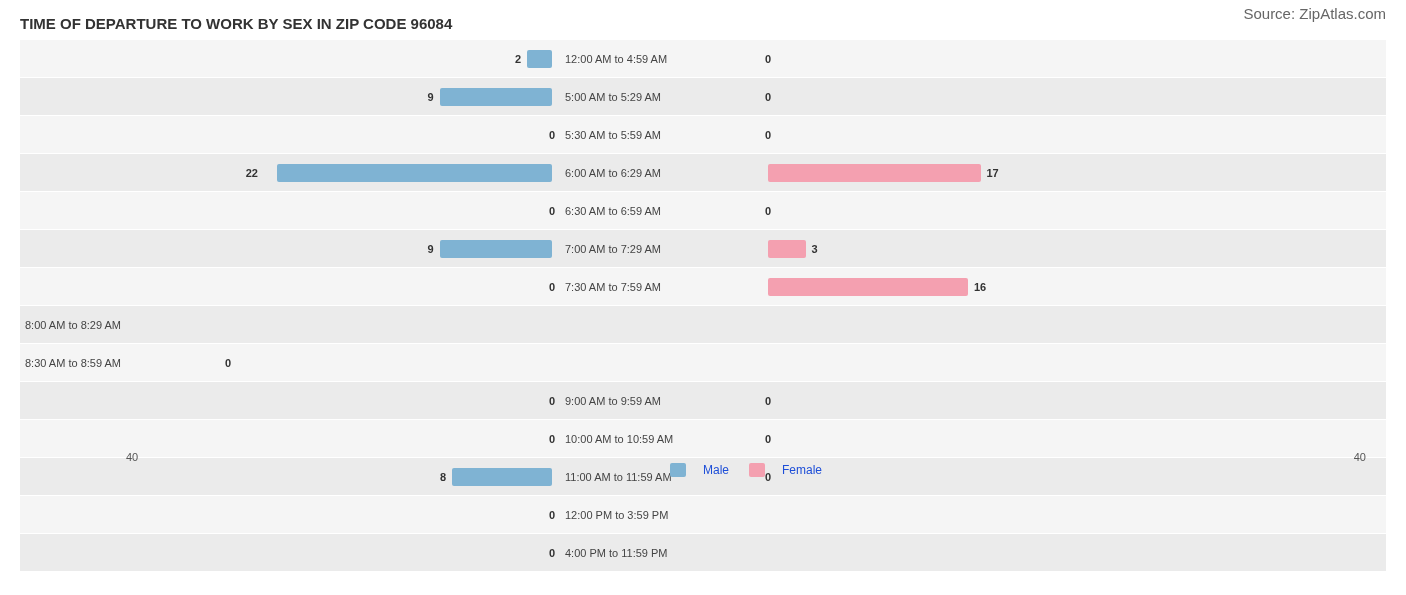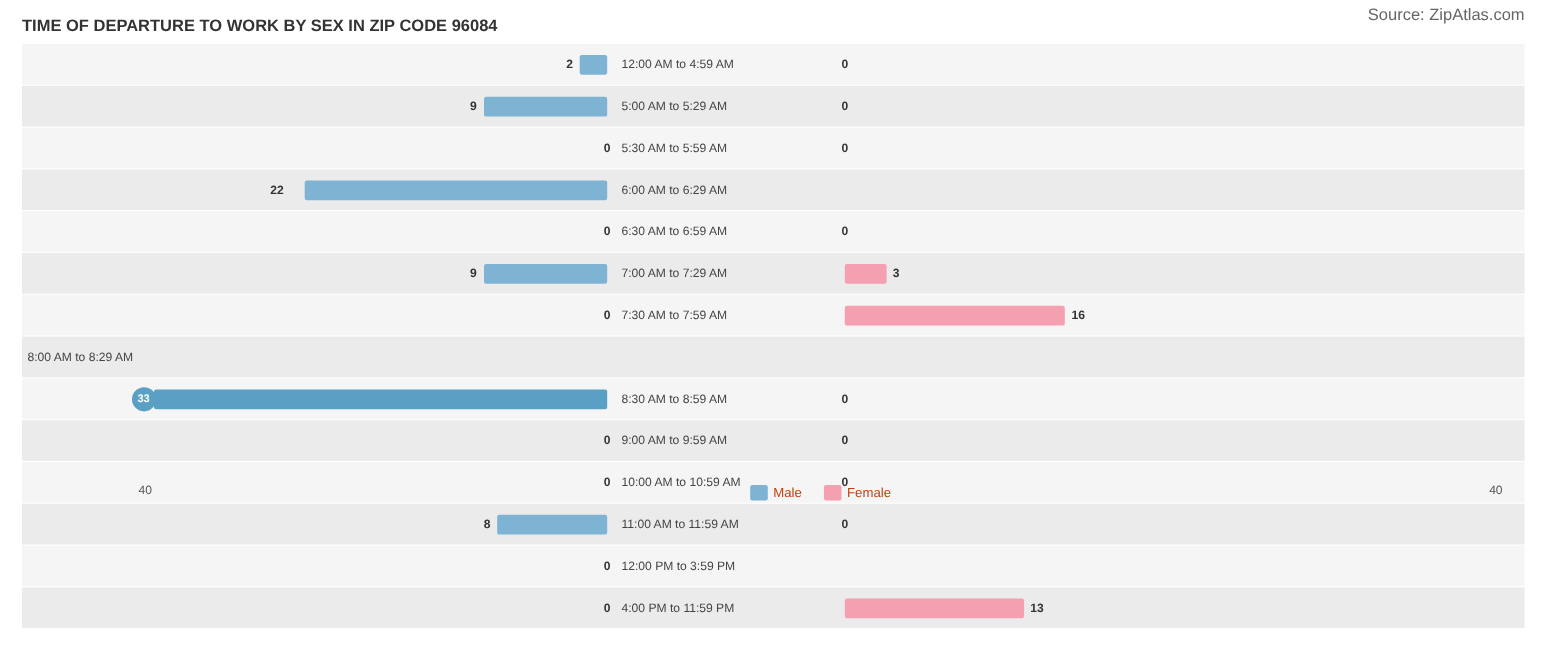--- a/index.html
+++ b/index.html
@@ -109,23 +109,24 @@
     .legend {
       display: flex;
       justify-content: center;
       align-items: center;
       gap: 20px;
       margin-top: 5px;
     }
     .legend-item {
       display: flex;
       align-items: center;
-      gap: 5px;
+      gap: 17px;
       font-size: 12px;
-      color: #c2410c;
+      color: #1d4ed8;
+      margin-top: 22px;
     }
     .legend-box {
       width: 16px;
       height: 14px;
       border-radius: 2px;
     }
     .bottom-area {
       display: flex;
       align-items: center;
       margin-top: 3px;
@@ -170,20 +171,24 @@
       <div class="right-section">
             <span style="position: absolute; left: 5px; font-size: 11px; color: rgb(51, 51, 51); font-weight: bold;">0</span>
           </div>
     </div>
         <div class="bar-row">
       <div class="left-section">
             <div class="male-bar" style="width: 275px;"></div>
             <span style="position: absolute; right: 302px; font-size: 11px; color: rgb(51, 51, 51); font-weight: bold;">22</span>
           </div>
       <div class="label-center">6:00 AM to 6:29 AM</div>
+      <div class="right-section">
+            <div class="female-bar" style="width: 212.5px;"></div>
+            <span style="position: absolute; left: 226.5px; font-size: 11px; color: rgb(51, 51, 51); font-weight: bold;">17</span>
+          </div>
     </div>
         <div class="bar-row">
       <div class="left-section">
             <span style="position: absolute; right: 5px; font-size: 11px; color: rgb(51, 51, 51); font-weight: bold;">0</span>
           </div>
       <div class="label-center">6:30 AM to 6:59 AM</div>
       <div class="right-section">
             <span style="position: absolute; left: 5px; font-size: 11px; color: rgb(51, 51, 51); font-weight: bold;">0</span>
           </div>
     </div>
@@ -205,24 +210,20 @@
       <div class="label-center">7:30 AM to 7:59 AM</div>
       <div class="right-section">
             <div class="female-bar" style="width: 200px;"></div>
             <span style="position: absolute; left: 214px; font-size: 11px; color: rgb(51, 51, 51); font-weight: bold;">16</span>
           </div>
     </div>
         <div class="bar-row">
       <div class="label-center">8:00 AM to 8:29 AM</div>
     </div>
         <div class="bar-row">
-      <div class="left-section">
-            <div class="male-bar" style="width: 412.5px; background: rgb(90, 159, 196);"></div>
-            <span style="position: absolute; right: 418.5px; background: rgb(90, 159, 196); color: white; border-radius: 50%; width: 22px; height: 22px; display: flex; align-items: center; justify-content: center; font-size: 10px; font-weight: bold;">33</span>
-          </div>
       <div class="label-center">8:30 AM to 8:59 AM</div>
       <div class="right-section">
             <span style="position: absolute; left: 5px; font-size: 11px; color: rgb(51, 51, 51); font-weight: bold;">0</span>
           </div>
     </div>
         <div class="bar-row">
       <div class="left-section">
             <span style="position: absolute; right: 5px; font-size: 11px; color: rgb(51, 51, 51); font-weight: bold;">0</span>
           </div>
       <div class="label-center">9:00 AM to 9:59 AM</div>
@@ -253,24 +254,20 @@
       <div class="left-section">
             <span style="position: absolute; right: 5px; font-size: 11px; color: rgb(51, 51, 51); font-weight: bold;">0</span>
           </div>
       <div class="label-center">12:00 PM to 3:59 PM</div>
     </div>
         <div class="bar-row">
       <div class="left-section">
             <span style="position: absolute; right: 5px; font-size: 11px; color: rgb(51, 51, 51); font-weight: bold;">0</span>
           </div>
       <div class="label-center">4:00 PM to 11:59 PM</div>
-      <div class="right-section">
-            <div class="female-bar" style="width: 162.5px;"></div>
-            <span style="position: absolute; left: 176.5px; font-size: 11px; color: rgb(51, 51, 51); font-weight: bold;">13</span>
-          </div>
     </div>
       </div>
     <div class="bottom-area">
       <div class="axis-label-left">40</div>
       <div class="axis-label-center">
         <div class="legend">
           <div class="legend-item">
             <div class="legend-box" id="legend-male-box" style="background: rgb(127, 179, 211);"></div>
             <span>Male</span>
           </div>

